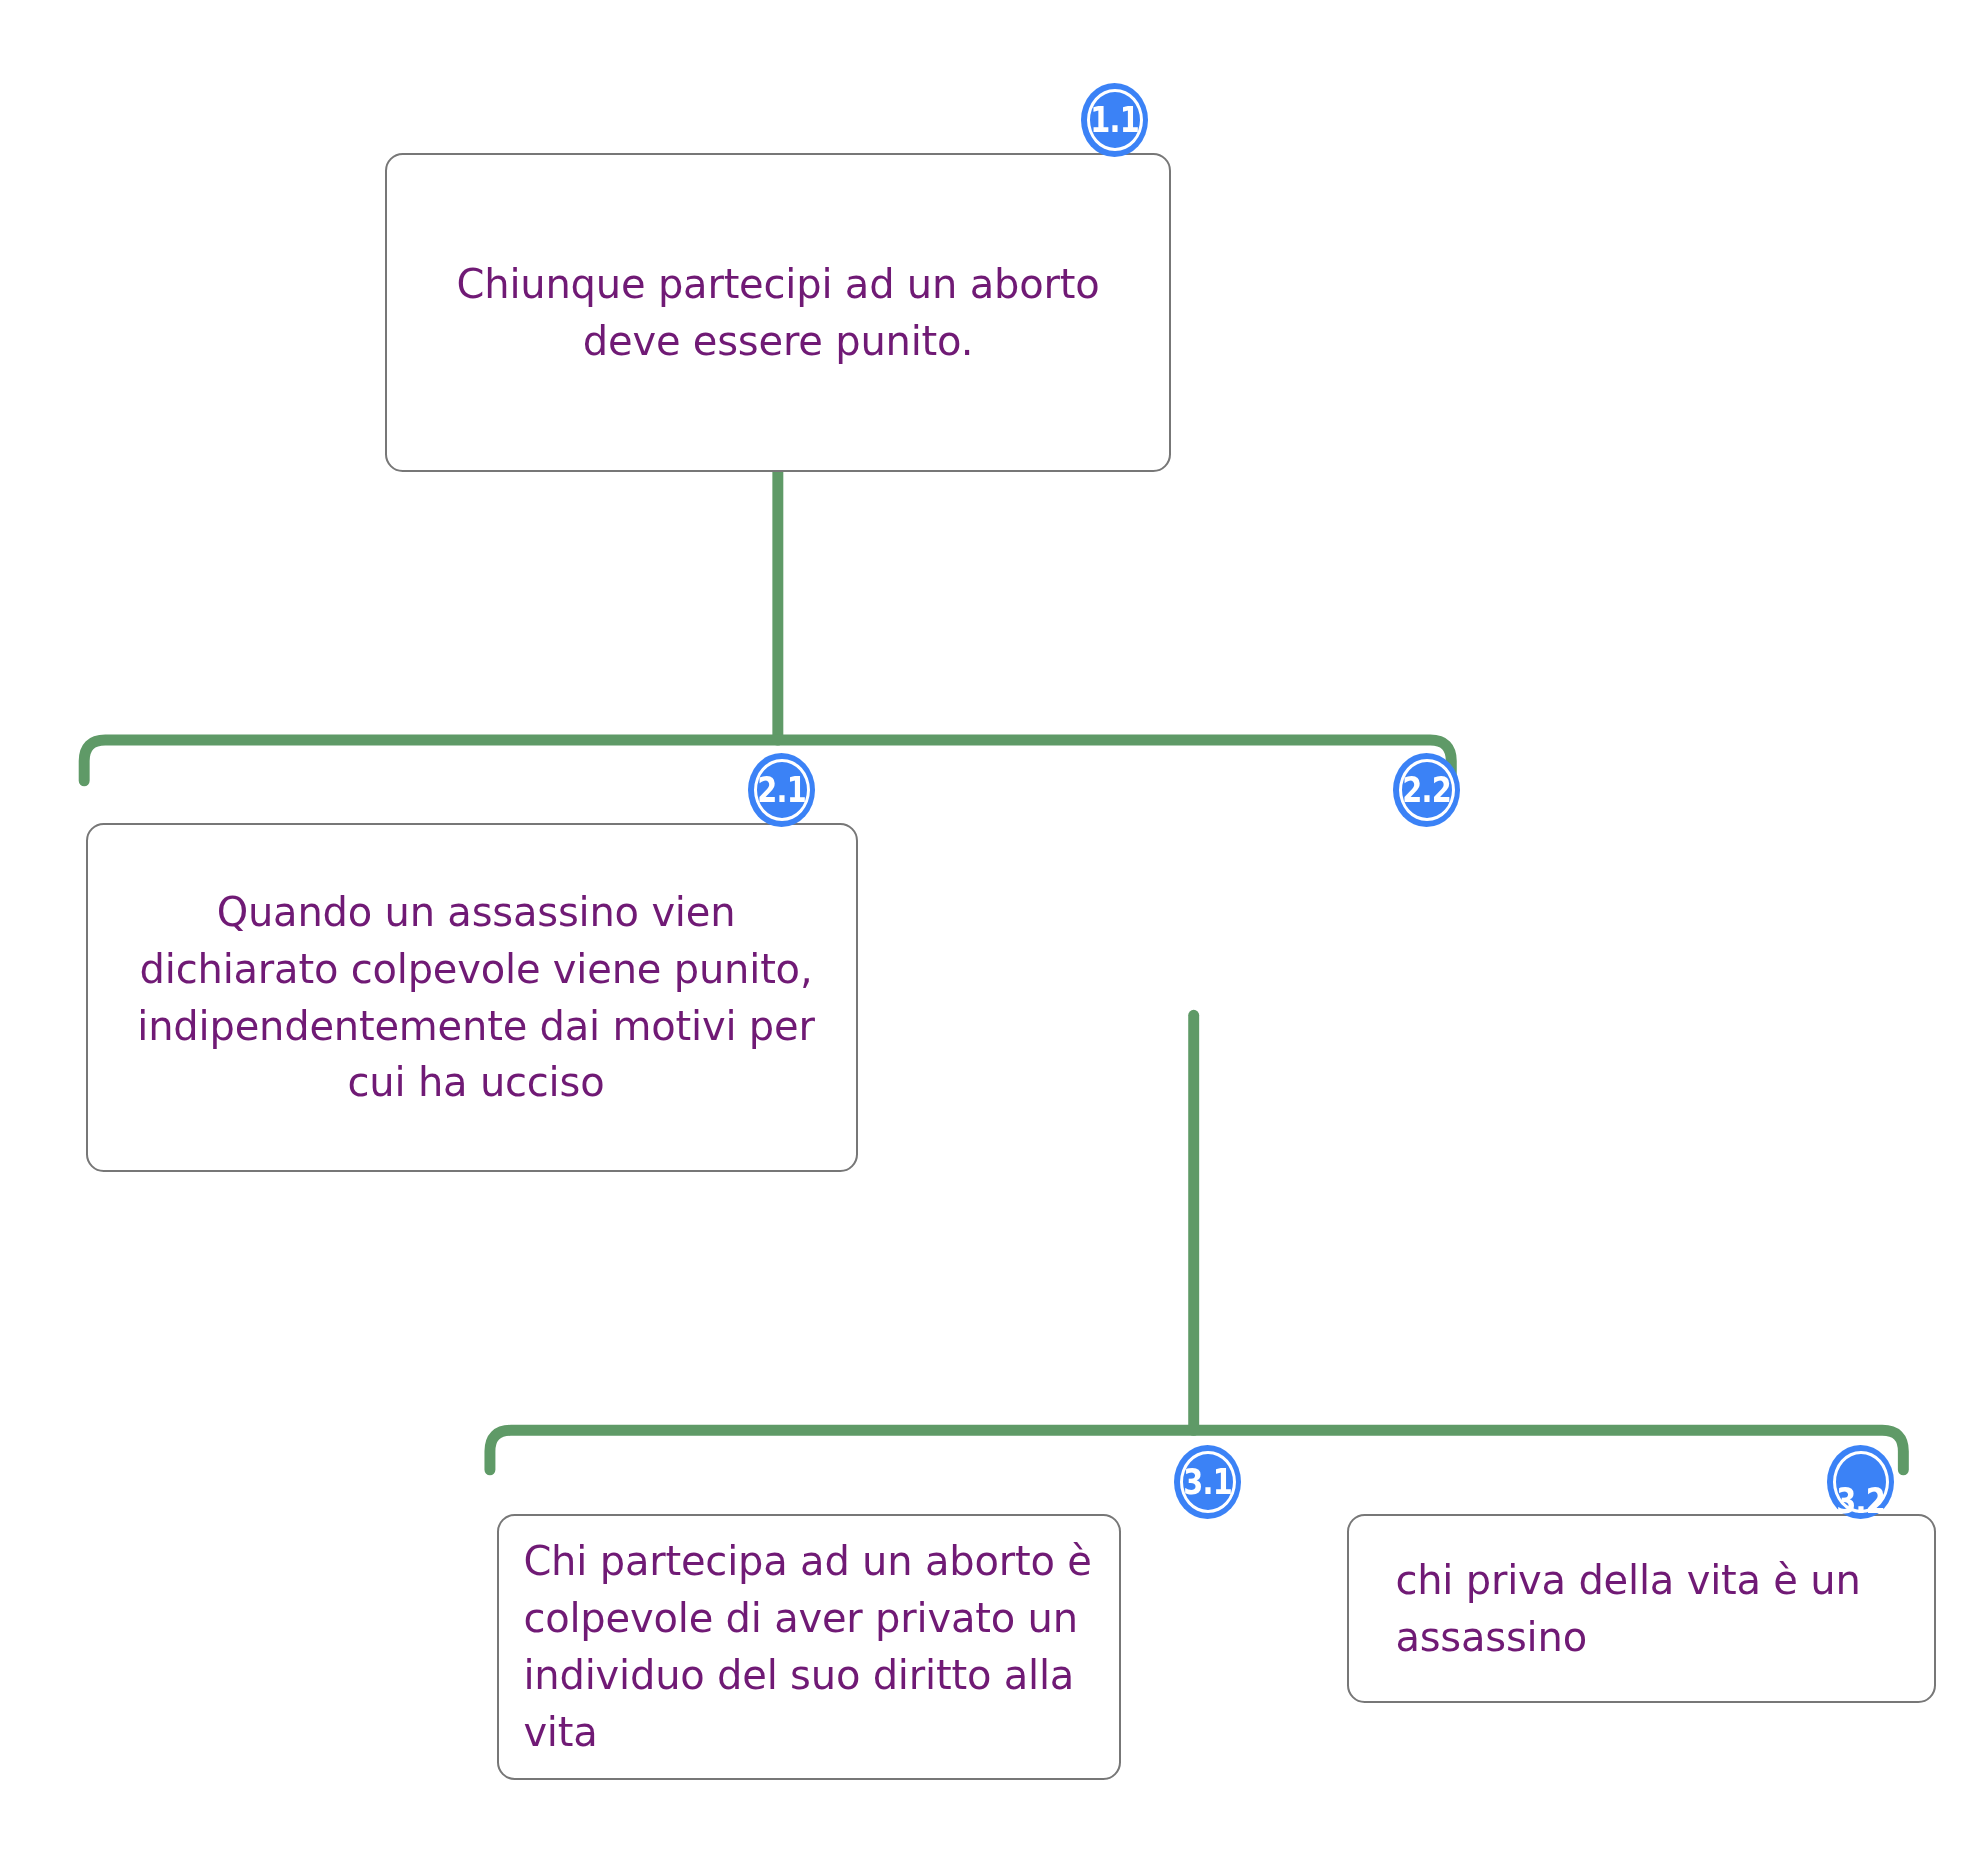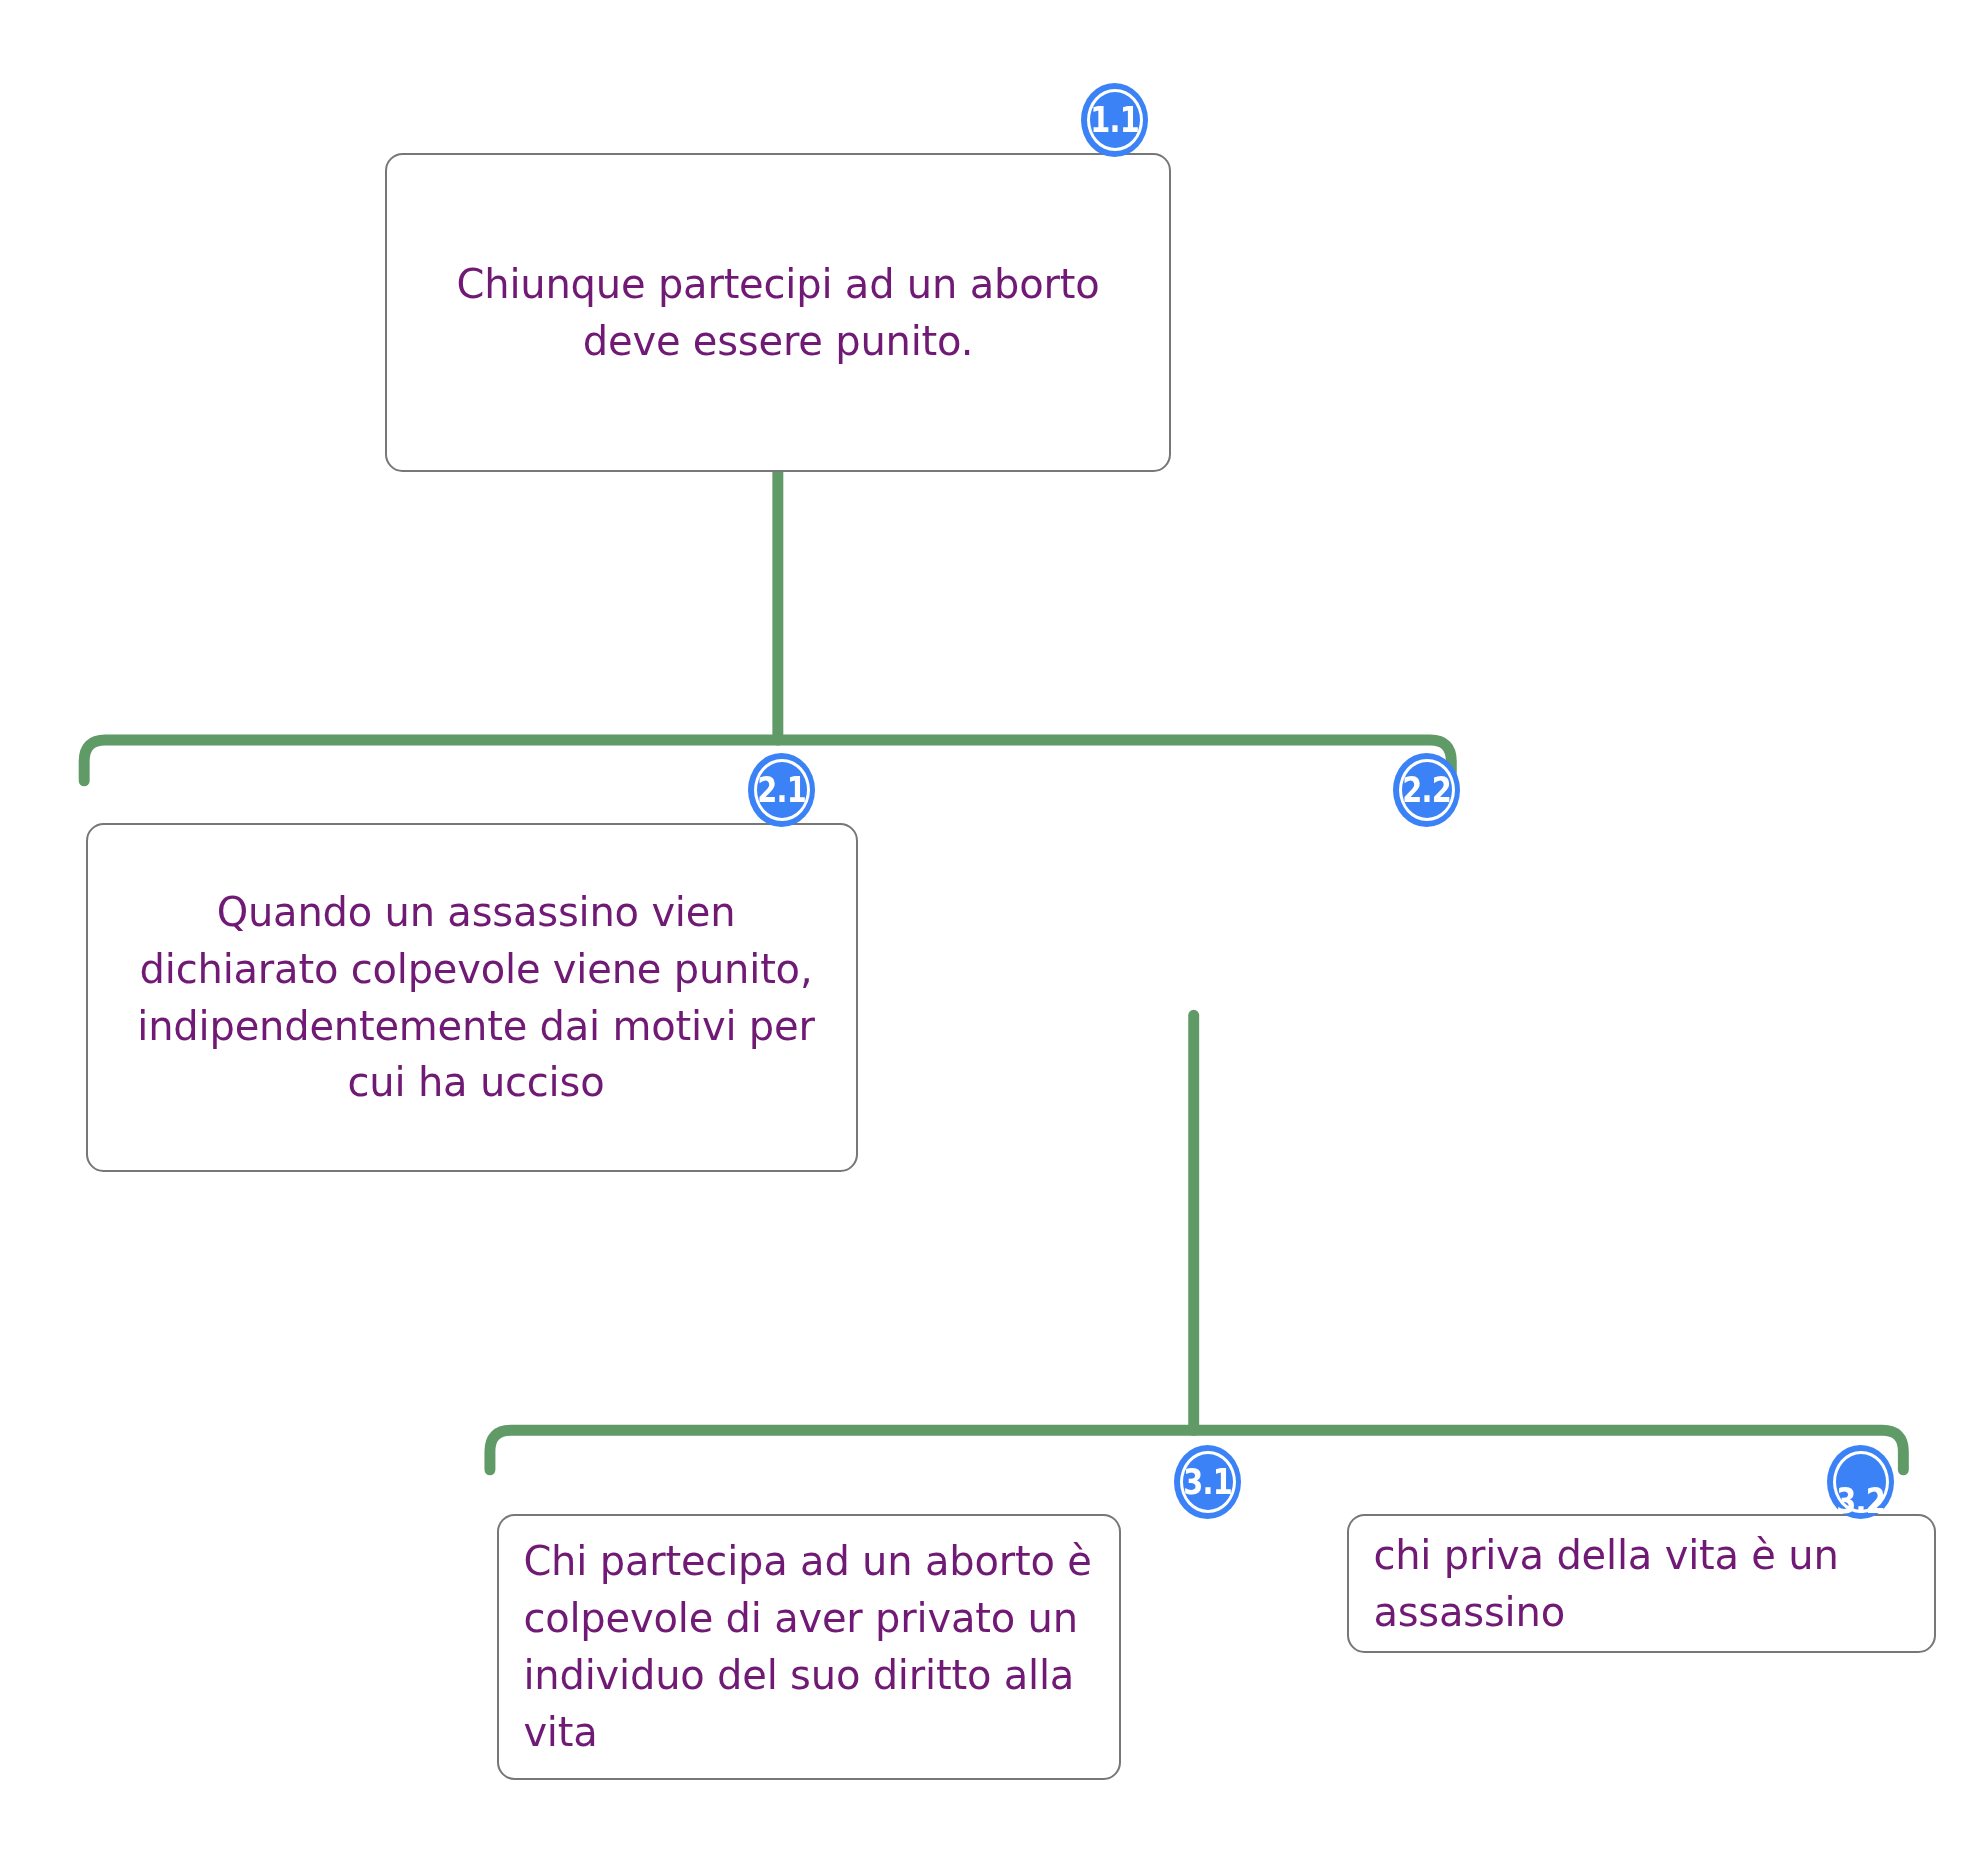--- a/index.html
+++ b/index.html
@@ -139,21 +139,21 @@
     <span class="badge-label">2.2</span>
   </div>
 
   <div class="node align-left" style="left:497px; top:1514px; width:624px; height:266px;">
     <span class="node-text">Chi partecipa ad un aborto è colpevole di aver privato un individuo del suo diritto alla vita</span>
   </div>
   <div class="badge" style="left:1174px; top:1445px;">
     <span class="badge-label">3.1</span>
   </div>
 
-  <div class="node align-left" style="left:1347px; top:1514px; width:589px; height:139px;">
+  <div class="node align-left" style="left:1347px; top:1514px; width:589px; height:189px;padding-left:22px;">
     <span class="node-text">chi priva della vita è un assassino</span>
   </div>
   <div class="badge" style="left:1827px; top:1445px;align-items:flex-end;">
     <span class="badge-label">3.2</span>
   </div>
 
 </div>
 
 
 </body></html>

